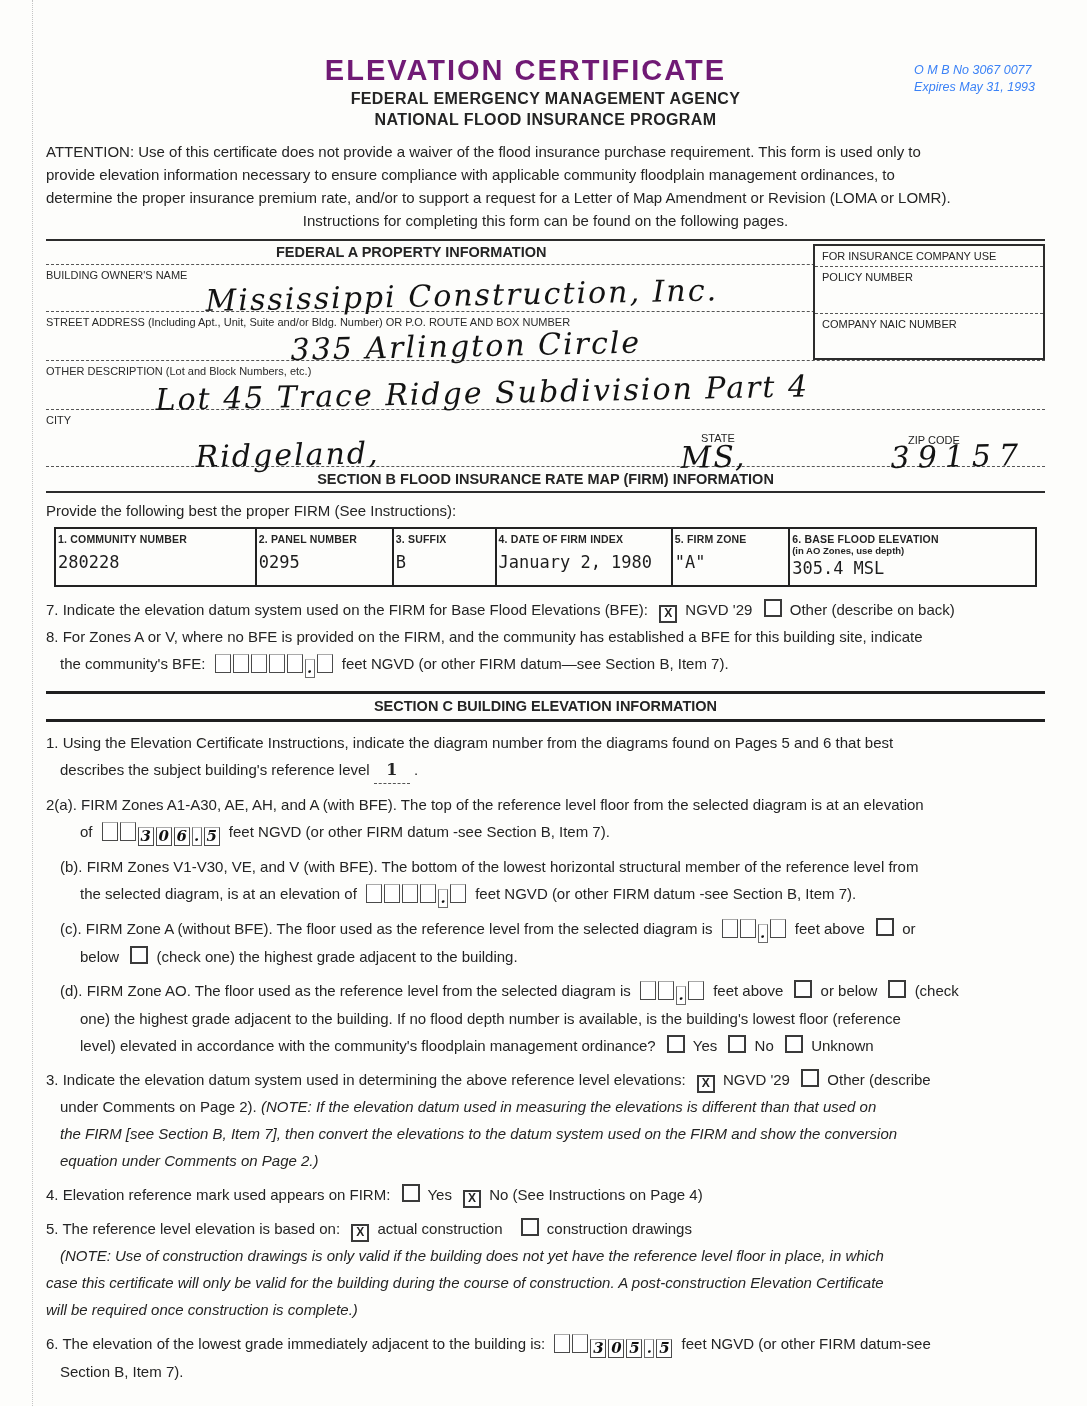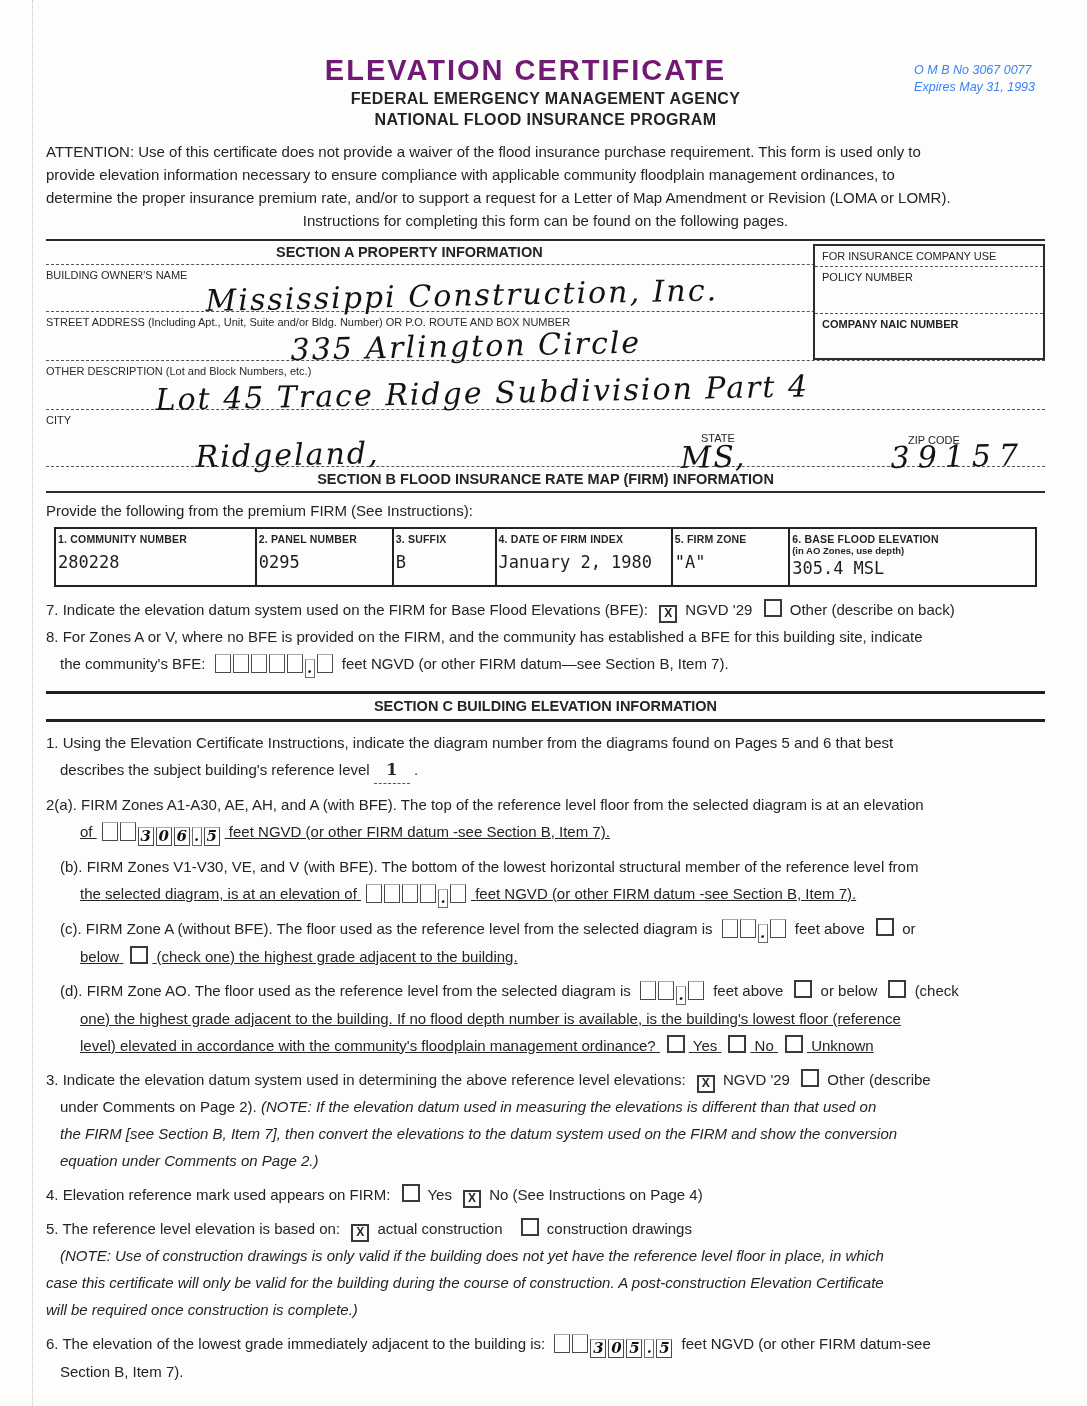--- a/index.html
+++ b/index.html
@@ -16,38 +16,38 @@
   }
   
   .omb{position:absolute;top:62px;right:52px;font-size:12.5px;font-style:italic;line-height:1.35;color:#3b82f6;}
   .title{ text-align:center;font-size:29px;font-weight:bold;letter-spacing:2px;margin:20px 40px 2px 0;color:#701a75;}
   .sub{text-align:center;font-weight:bold;font-size:16px;line-height:1.3;letter-spacing:.4px;}
   .attn{margin-top:9px;font-size:15px;line-height:23px;}
   .attn .ctr{text-align:center;}
   
   .ln{font-size:15px;line-height:27px;white-space:nowrap;}
   .ind1{padding-left:14px;}
-  .ind2{padding-left:34px;text-decoration:underline;}
+  .ind2{padding-left:34px;}
   .it{font-style:italic;}
   
   .secA{position:relative;border-top:2px solid #2c2c2c;margin-top:7px;}
   .secA-title{height:23px;line-height:23px;border-bottom:1px dashed #555;font-weight:bold;font-size:14.5px;padding-left:230px;}
   .frow{position:relative;border-bottom:1px dashed #555;}
   .flabel{font-size:11px;color:#2a2a2a;padding-top:3px;display:inline-block;}
   .hw{font-family:"DejaVu Serif",serif;font-style:italic;color:#131313;}
   .hw-big{position:absolute;font-size:30px;letter-spacing:2px;white-space:nowrap;transform:rotate(-1.2deg);transform-origin:left bottom;}
   .row-owner{height:46px;}
   .row-addr{height:48px;}
   .row-other{height:48px;}
   .row-city{height:56px;}
   .insbox{position:absolute;top:3px;right:0;width:232px;height:116px;border:2px solid #2c2c2c;background:#fdfdfb;box-sizing:border-box;z-index:3;}
   .insbox .bx{font-size:11px;padding:4px 7px 0;}
   .insbox .d1{height:21px;border-bottom:1px dashed #555;box-sizing:border-box;}
   .insbox .d2{height:47px;border-bottom:1px dashed #555;box-sizing:border-box;}
-  .insbox .d3{height:44px;box-sizing:border-box;font-weight:bold;}
+  .insbox .d3{height:44px;box-sizing:border-box;}
   .st-lbl{position:absolute;font-size:11px;}
   
   .secB-title{border-bottom:2px solid #2c2c2c;text-align:center;font-weight:bold;font-size:14.5px;padding:4px 0 4px;}
   .provide{font-size:15px;margin:9px 0 8px;}
   .firmtable{display:flex;border:2px solid #222;margin:0 8px;text-align:left;}
   .fcol{border-right:2px solid #222;box-sizing:border-box;padding:4px 2px 7px;}
   .fcol:last-child{border-right:none;}
   .fh{font-size:10.5px;font-weight:bold;letter-spacing:.2px;}
   .fhs{font-size:9.5px;font-weight:bold;}
   .fv{font-family:"DejaVu Sans Mono",monospace;font-size:17px;margin-top:7px;color:#1d1d1d;}
@@ -81,21 +81,21 @@
   <div class="sub">NATIONAL FLOOD INSURANCE PROGRAM</div>
 
   <div class="attn">
     <div>ATTENTION: Use of this certificate does not provide a waiver of the flood insurance purchase requirement.  This form is used only to</div>
     <div>provide elevation information necessary to ensure compliance with applicable community floodplain management ordinances, to</div>
     <div>determine the proper insurance premium rate, and/or to support a request for a Letter of Map Amendment or Revision (LOMA or LOMR).</div>
     <div class="ctr">Instructions for completing this form can be  found on the following pages.</div>
   </div>
 
   <div class="secA">
-    <div class="secA-title">SECTION A   PROPERTY INFORMATION</div>
+    <div class="secA-title">FEDERAL A   PROPERTY INFORMATION</div>
 
     <div class="frow row-owner">
       <span class="flabel">BUILDING OWNER'S NAME</span>
       <span class="hw hw-big" style="left:160px;bottom:-7px;">Mississippi Construction, Inc.</span>
     </div>
 
     <div class="frow row-addr">
       <span class="flabel">STREET ADDRESS (Including Apt., Unit, Suite and/or Bldg. Number) OR P.O. ROUTE AND BOX NUMBER</span>
       <span class="hw hw-big" style="left:245px;bottom:-7px;">335 Arlington Circle</span>
     </div>
@@ -115,21 +115,21 @@
     </div>
 
     <div class="insbox">
       <div class="bx d1">FOR INSURANCE COMPANY USE</div>
       <div class="bx d2">POLICY NUMBER</div>
       <div class="bx d3">COMPANY NAIC NUMBER</div>
     </div>
   </div>
 
   <div class="secB-title">SECTION B   FLOOD INSURANCE RATE MAP (FIRM) INFORMATION</div>
-  <div class="provide">Provide the following from the premium FIRM (See Instructions):</div>
+  <div class="provide">Provide the following best the proper FIRM (See Instructions):</div>
 
   <div class="firmtable">
     <div class="fcol" style="width:20.5%;">
       <div class="fh">1. COMMUNITY NUMBER</div>
       <div class="fv">280228</div>
     </div>
     <div class="fcol" style="width:14%;">
       <div class="fh">2. PANEL NUMBER</div>
       <div class="fv">0295</div>
     </div>

